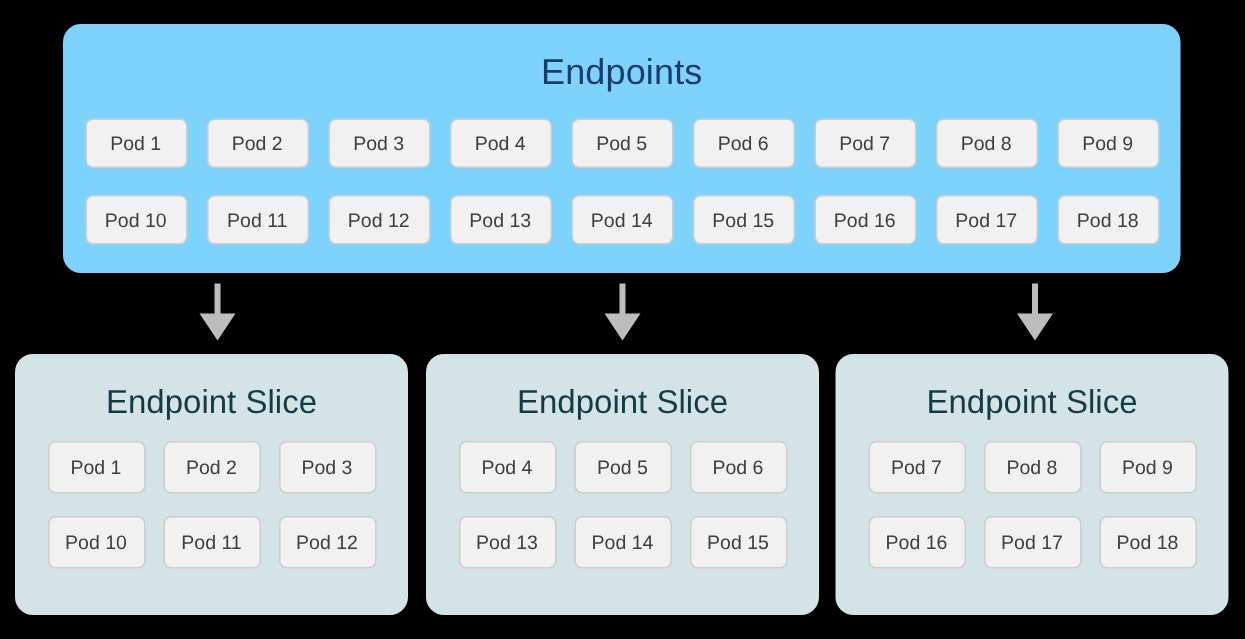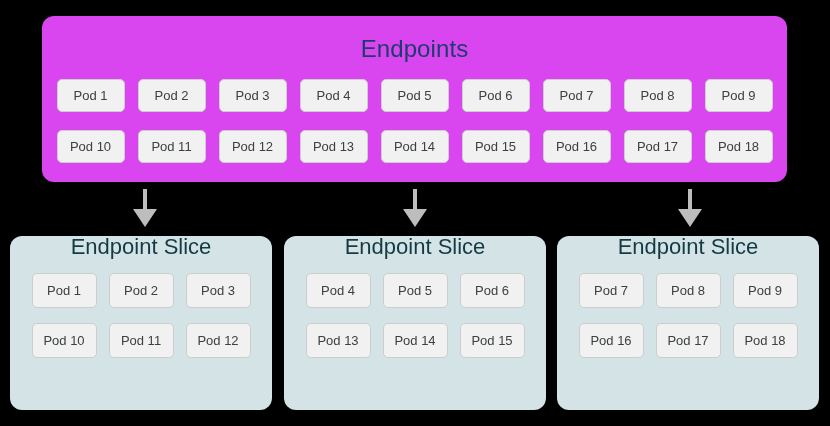--- a/index.html
+++ b/index.html
@@ -15,21 +15,21 @@
     font-family: "Liberation Sans", sans-serif;
   }
 
   
   #endpoints-panel {
     position: absolute;
     left: 42px;
     top: 16px;
     width: 745px;
     height: 166px;
-    background: #d946ef;
+    background: #7dd3fc;
     border-radius: 12px;
     box-sizing: border-box;
   }
   #endpoints-title {
     text-align: center;
     color: #1c3c6e;
     font-size: 24px;
     line-height: 24px;
     padding-top: 21px;
     letter-spacing: 0.1px;
@@ -97,20 +97,21 @@
   }
   #slice-1 { left: 10px; }
   #slice-2 { left: 284px; }
   #slice-3 { left: 557px; }
 
   .slice-title {
     text-align: center;
     color: #143b45;
     font-size: 22px;
     line-height: 22px;
+    padding-top: 21px;
     font-weight: 400;
   }
   .slice-row {
     display: flex;
     justify-content: center;
     gap: 12px;
     margin-top: 15px;
   }
   .slice-row:first-of-type { margin-top: 20px; }
   .pod-slice {

